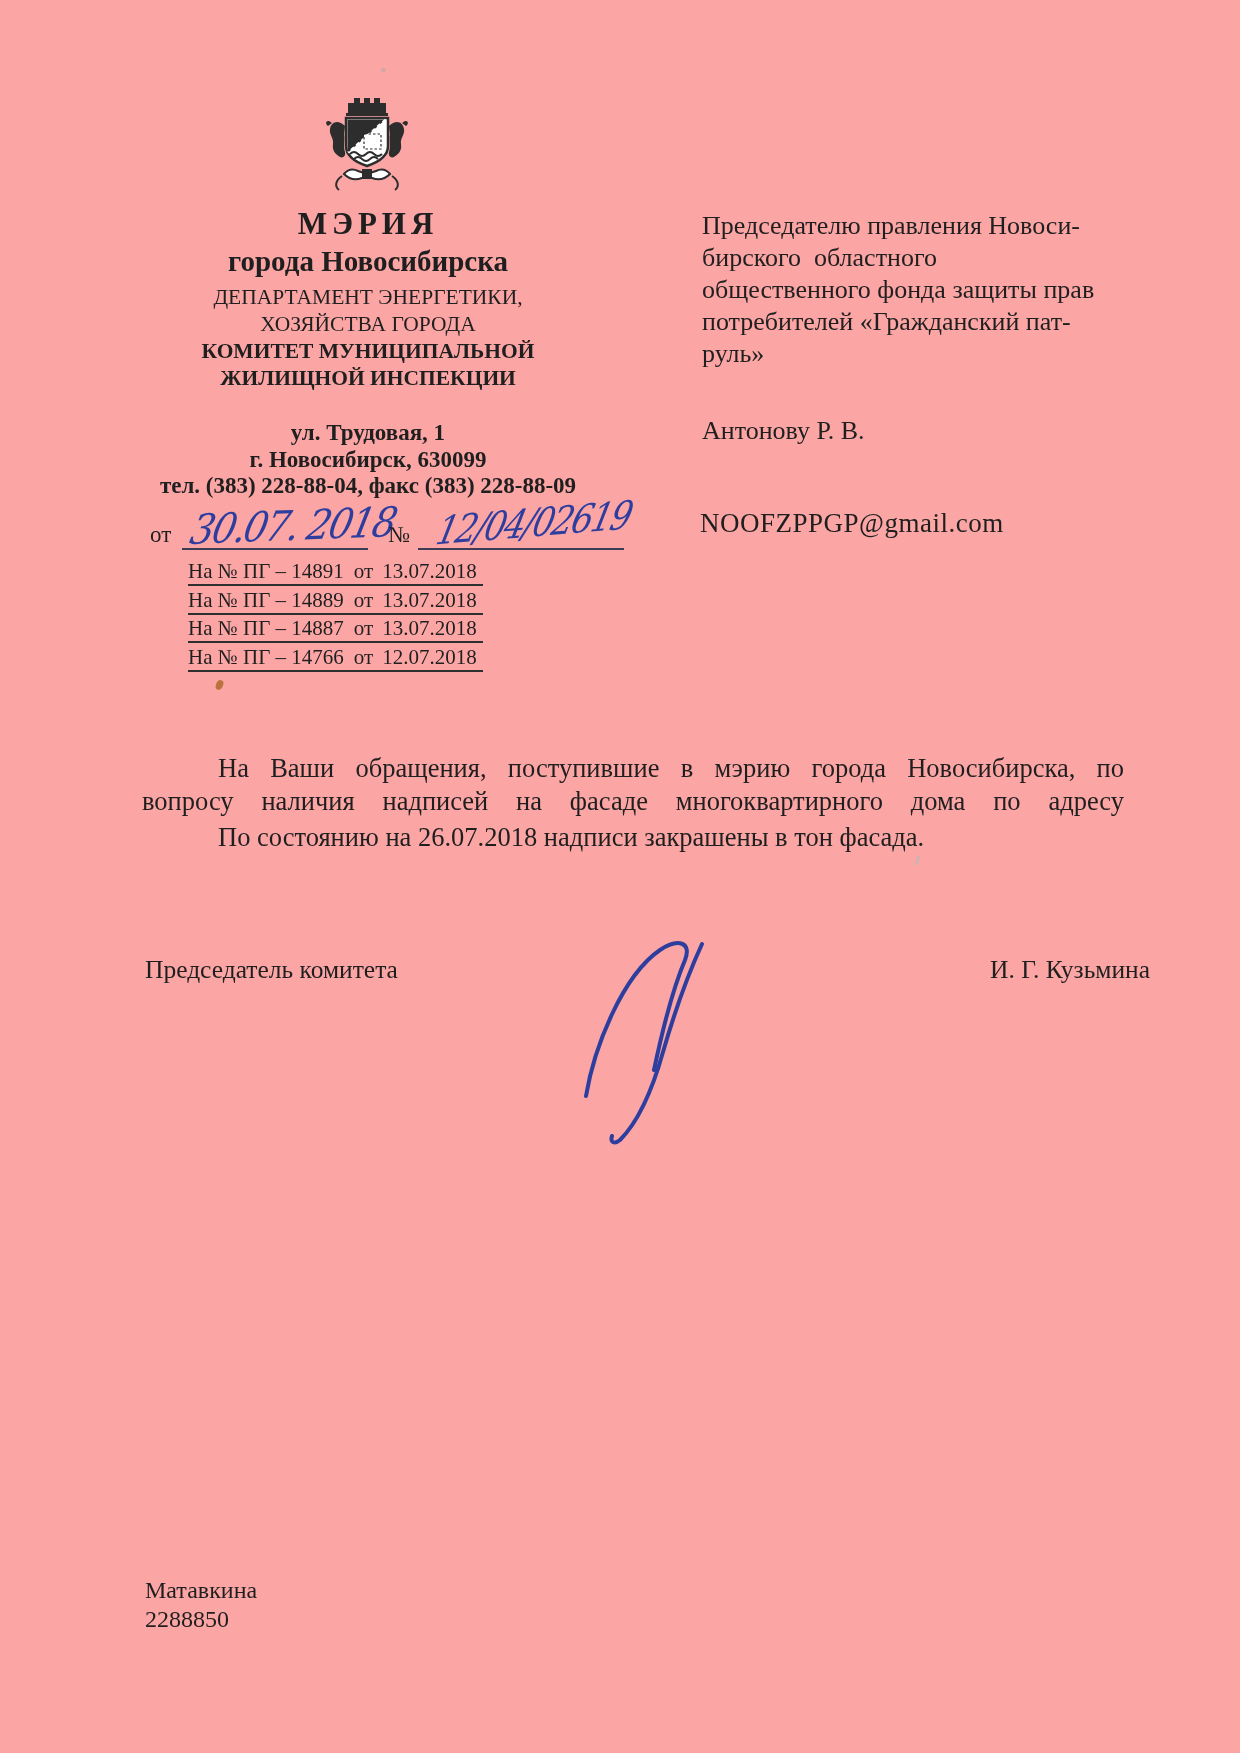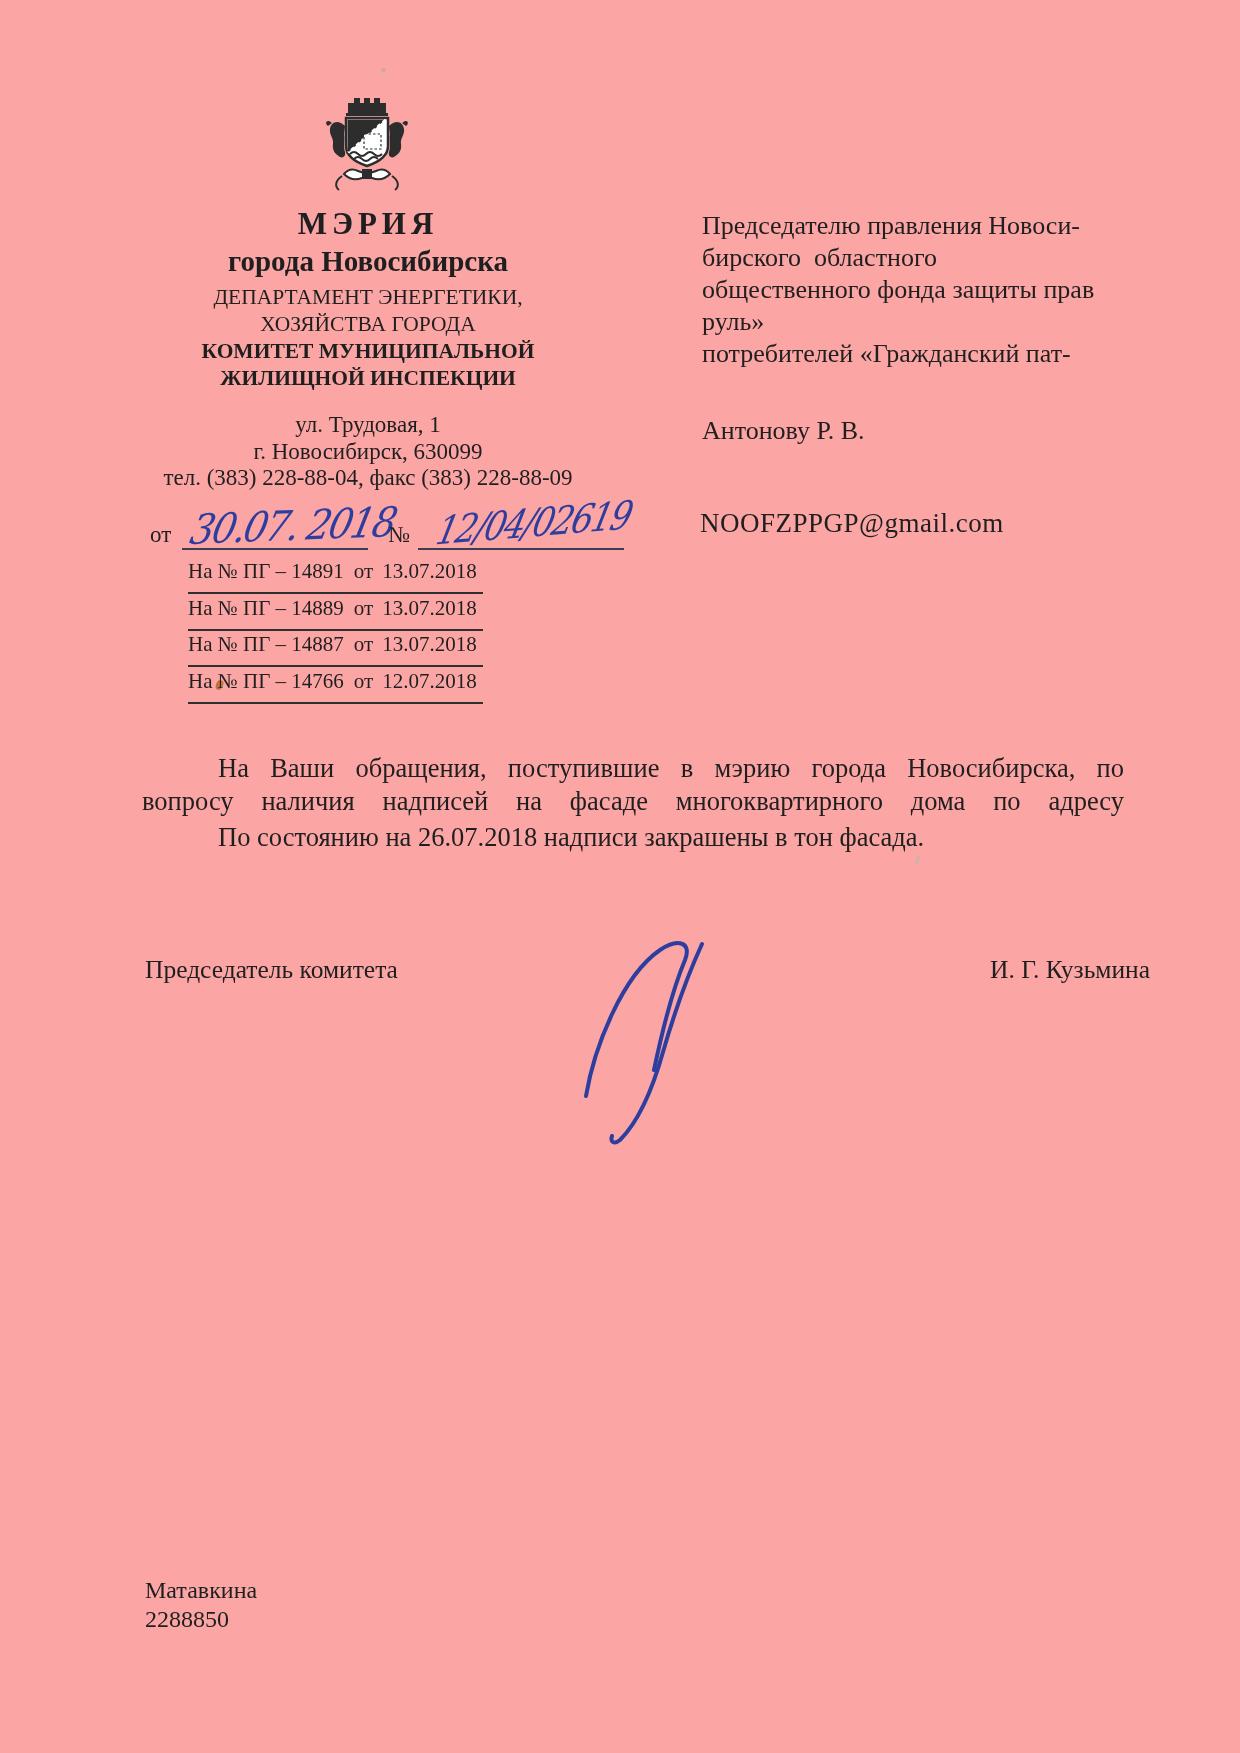--- a/index.html
+++ b/index.html
@@ -9,36 +9,36 @@
     font-family:"Liberation Serif","DejaVu Serif",serif; color:#1f1f1f;
   }
   
   .emblem { position:absolute; left:322px; top:96px; width:90px; height:98px; }
   .org-block { position:absolute; left:108px; top:206px; width:520px; text-align:center; }
   .org1 { font-size:31px; font-weight:bold; letter-spacing:5px; line-height:36px; }
   .org2 { font-size:29px; font-weight:bold; line-height:34px; margin-top:2px; }
   .dept-block { margin-top:6px; }
   .dept-line { font-size:21.5px; line-height:27px; }
   .committee-line { font-size:21.5px; line-height:27px; font-weight:bold; }
-  .addr-block { margin-top:20px; }
+  .addr-block { margin-top:28px;font-weight:bold; }
   .addr-line { font-size:23px; line-height:26.5px; }
   
   .outgoing { position:absolute; left:150px; top:504px; width:500px; height:48px; }
   .out-label { position:absolute; bottom:4px; font-size:23px; }
   .lbl-ot { left:0; }
   .lbl-no { left:238px; }
   .rule { position:absolute; bottom:2px; border-bottom:2px solid #3c3c55; }
   .rule-date { left:32px; width:186px; }
   .rule-num  { left:268px; width:206px; }
   .hand { position:absolute; color:#2e3e9e; font-style:italic; font-family:"DejaVu Serif",serif; white-space:nowrap; }
   .hand-date { left:36px; bottom:-2px; font-size:37px; letter-spacing:-2px; transform:skewX(-14deg) scaleY(1.12) rotate(-2deg); transform-origin:left bottom; }
   .hand-num  { left:282px; bottom:-2px; font-size:33px; letter-spacing:-2px; transform:skewX(-16deg) scaleY(1.2) rotate(-4deg); transform-origin:left bottom; }
   
   .refs { position:absolute; left:188px; top:560px; }
-  .ref-row { display:table; border-bottom:2px solid #2f2f2f; padding:0 6px 9px 0; margin-bottom:2.5px; font-size:21px; line-height:23px; white-space:nowrap; }
+  .ref-row { display:table; border-bottom:2px solid #2f2f2f; padding:0 6px 1px 0; margin-bottom:2.5px; font-size:21px; line-height:23px; white-space:nowrap; }
   .ref-from { margin-left:10px; }
   .ref-date { margin-left:9px; }
   
   .dot-top { position:absolute; left:381px; top:68px; width:5px; height:4px; background:#a8a8a4; border-radius:50%; opacity:.55; }
   .speck { position:absolute; left:216px; top:680px; width:7px; height:10px; background:#b06a28; border-radius:50% 40% 55% 45%; transform:rotate(18deg); opacity:.85; }
   .tick { position:absolute; left:916px; top:856px; width:3px; height:9px; background:#b9b9b2; transform:rotate(14deg); opacity:.7; }
   
   .recipient { position:absolute; left:702px; top:210px; width:450px; }
   .recipient-line { font-size:26px; line-height:32px; white-space:pre; }
   .recipient-name { position:absolute; left:702px; top:416px; font-size:26px; }
@@ -134,22 +134,22 @@
       <span>На № ПГ – 14766</span>
         <span class="ref-from">от</span>
         <span class="ref-date">12.07.2018</span>
     </div>
   </div>
 
   <div class="recipient">
     <div class="recipient-line">Председателю правления Новоси-</div>
     <div class="recipient-line">бирского  областного</div>
     <div class="recipient-line">общественного фонда защиты прав</div>
+    <div class="recipient-line">потребителей «Гражданский пат-</div>
     <div class="recipient-line">руль»</div>
-    <div class="recipient-line">потребителей «Гражданский пат-</div>
   </div>
   <div class="recipient-name">Антонову Р. В.</div>
   <div class="recipient-email">NOOFZPPGP@gmail.com</div>
 
   <div class="body-text">
     <div class="jline first">На Ваши обращения, поступившие в мэрию города Новосибирска, по</div>
     <div class="jline">вопросу наличия надписей на фасаде многоквартирного дома по адресу</div>
     <div class="jline last first p2">По состоянию на 26.07.2018 надписи закрашены в тон фасада.</div>
   </div>
 

